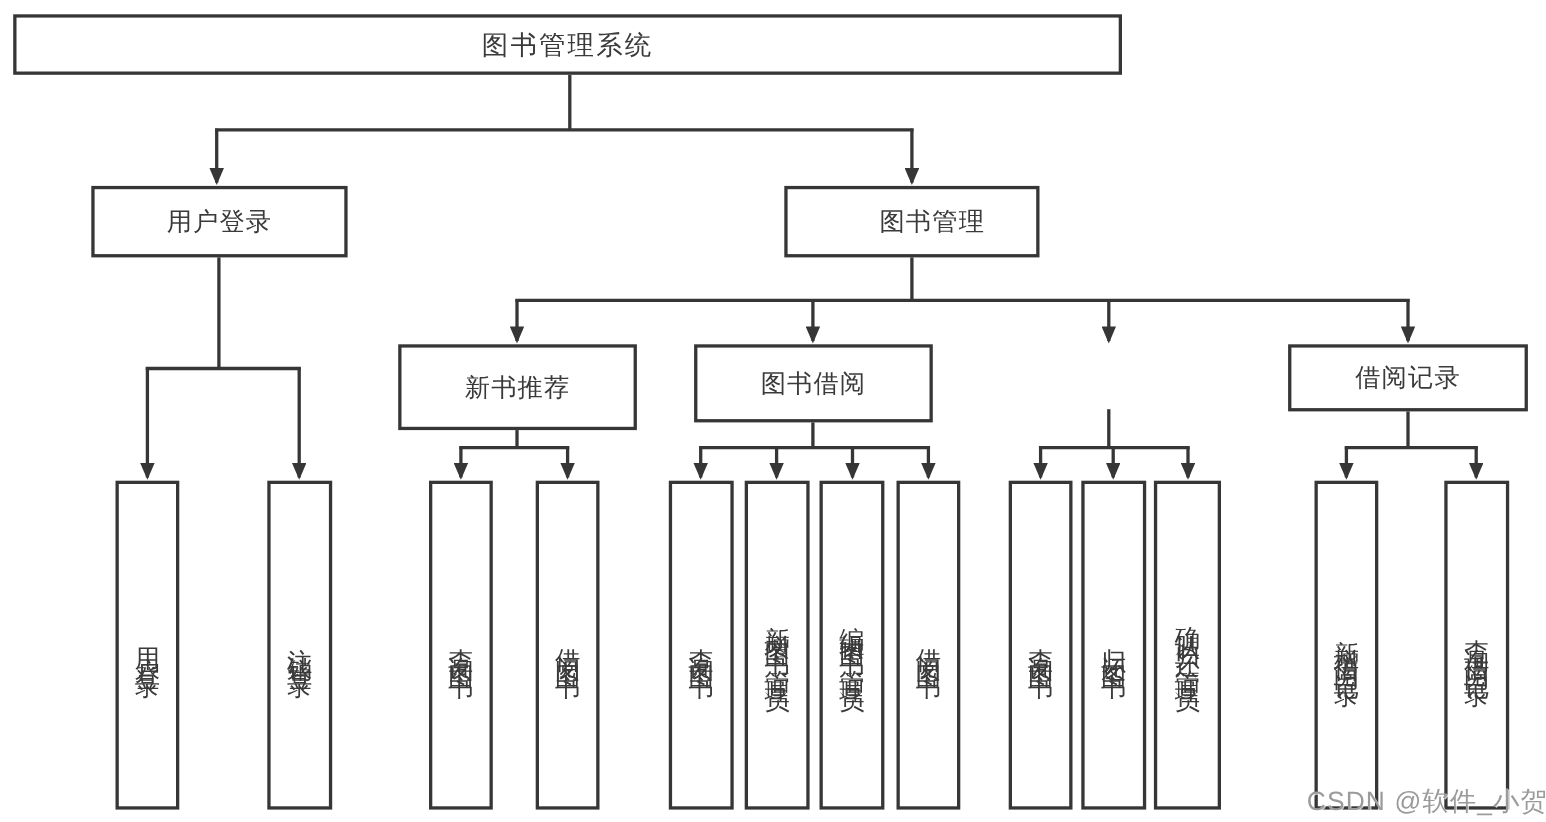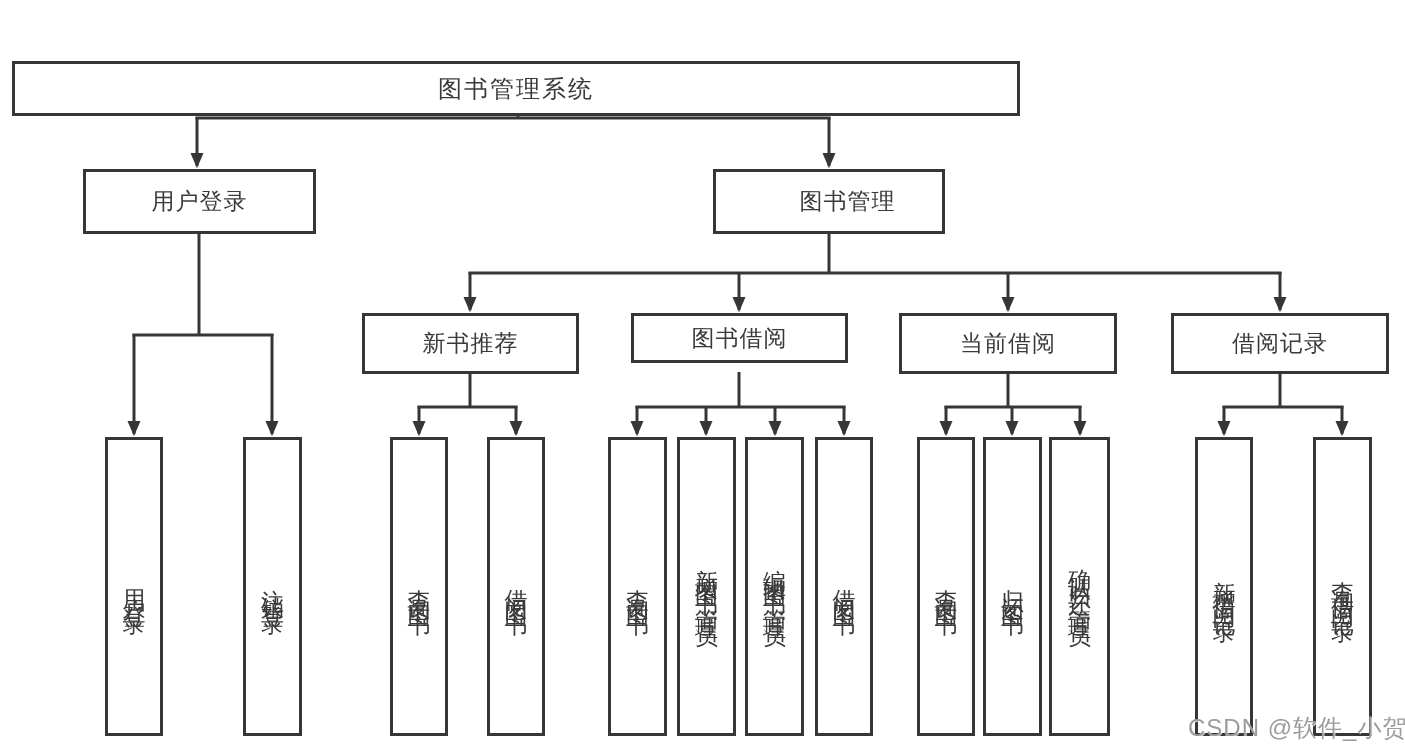--- a/index.html
+++ b/index.html
@@ -43,25 +43,25 @@
     letter-spacing: 2px;
   }
   .v-label {
     writing-mode: vertical-rl;
     text-orientation: mixed;
     font-size: 23px;
     letter-spacing: 8px;
     line-height: 1;
   }
   
-  .n-root  { left: 12px;  top: 13px;  width: 1008px; height: 55px; margin-top: 48px; }
+  .n-root  { left: 12px;  top: 13px;  width: 1008px; height: 55px; }
   .n-l2a   { left: 83px;  top: 169px; width: 233px;  height: 65px; }
   .n-l2b   { left: 713px; top: 169px; width: 232px;  height: 65px; padding-left: 37px; }
-  .n-l3a   { left: 362px; top: 313px; width: 217px;  height: 61px; justify-content: center; }
-  .n-l3b   { left: 631px; top: 313px; width: 217px;  height: 50px; }
+  .n-l3a   { left: 362px; top: 313px; width: 217px;  height: 78px; justify-content: center; }
+  .n-l3b   { left: 631px; top: 313px; width: 217px;  height: 71px; }
   .n-l3c   { left: 899px; top: 313px; width: 218px;  height: 61px; }
   .n-l3d   { left: 1171px;top: 313px; width: 218px;  height: 61px; }
   .leaf    { top: 437px;  height: 299px; }
   .n-a1 { left: 105px;  width: 58px; }
   .n-a2 { left: 243px;  width: 59px; }
   .n-b1 { left: 390px;  width: 58px; }
   .n-b2 { left: 487px;  width: 58px; }
   .n-c1 { left: 608px;  width: 59px; }
   .n-c2 { left: 677px;  width: 59px; }
   .n-c3 { left: 745px;  width: 59px; }
@@ -148,23 +148,20 @@
   <div class="node n-l2b">
     <span class="h-label">图书管理</span>
   </div>
 
   <div class="node n-l3a">
     <span class="h-label">新书推荐</span>
   </div>
   <div class="node n-l3b">
     <span class="h-label">图书借阅</span>
   </div>
-  <div class="node n-l3c">
-    <span class="h-label">当前借阅</span>
-  </div>
   <div class="node n-l3d">
     <span class="h-label">借阅记录</span>
   </div>
 
   <div class="node leaf n-a1">
     <span class="v-label">用户登录</span>
   </div>
   <div class="node leaf n-a2">
     <span class="v-label">注销登录</span>
   </div>

